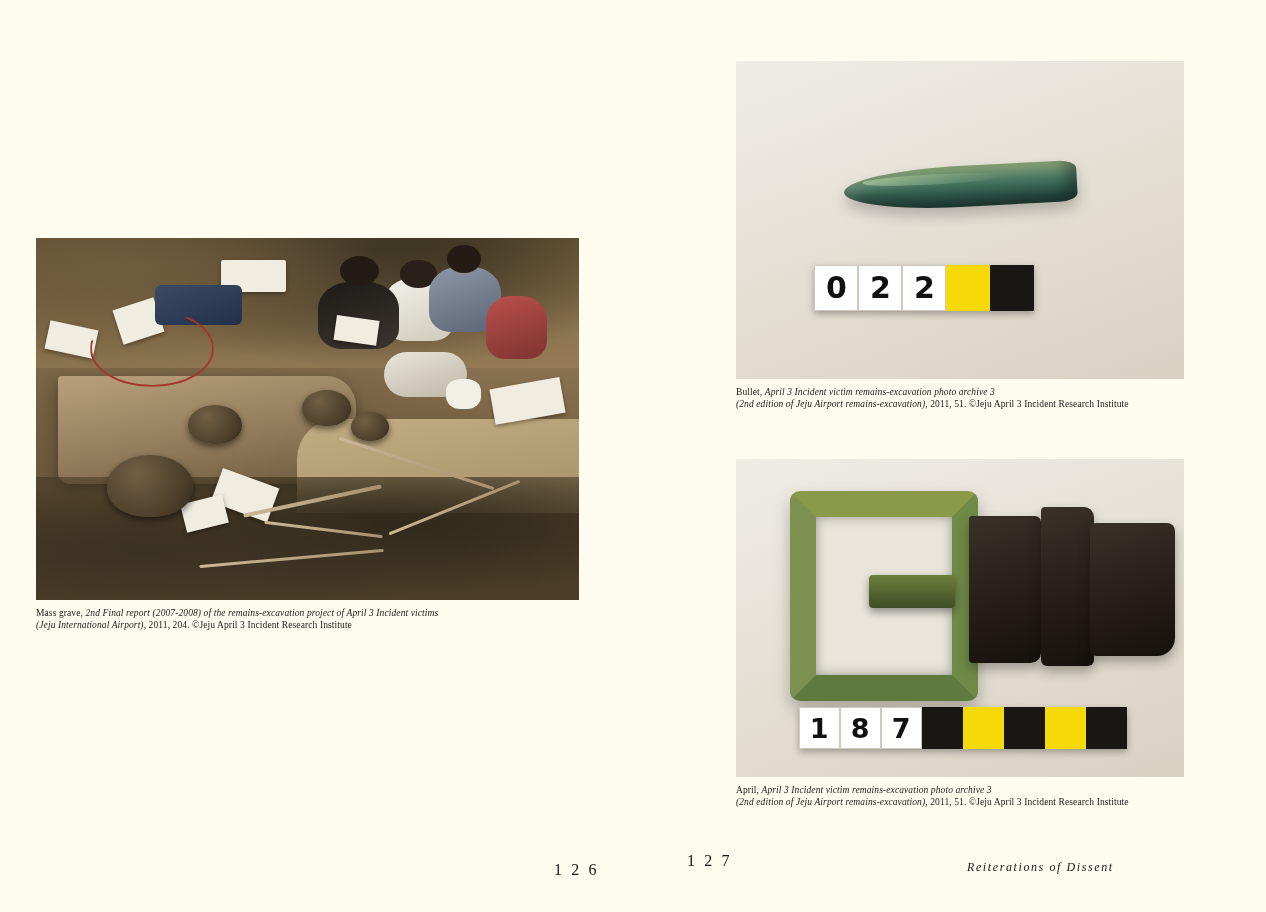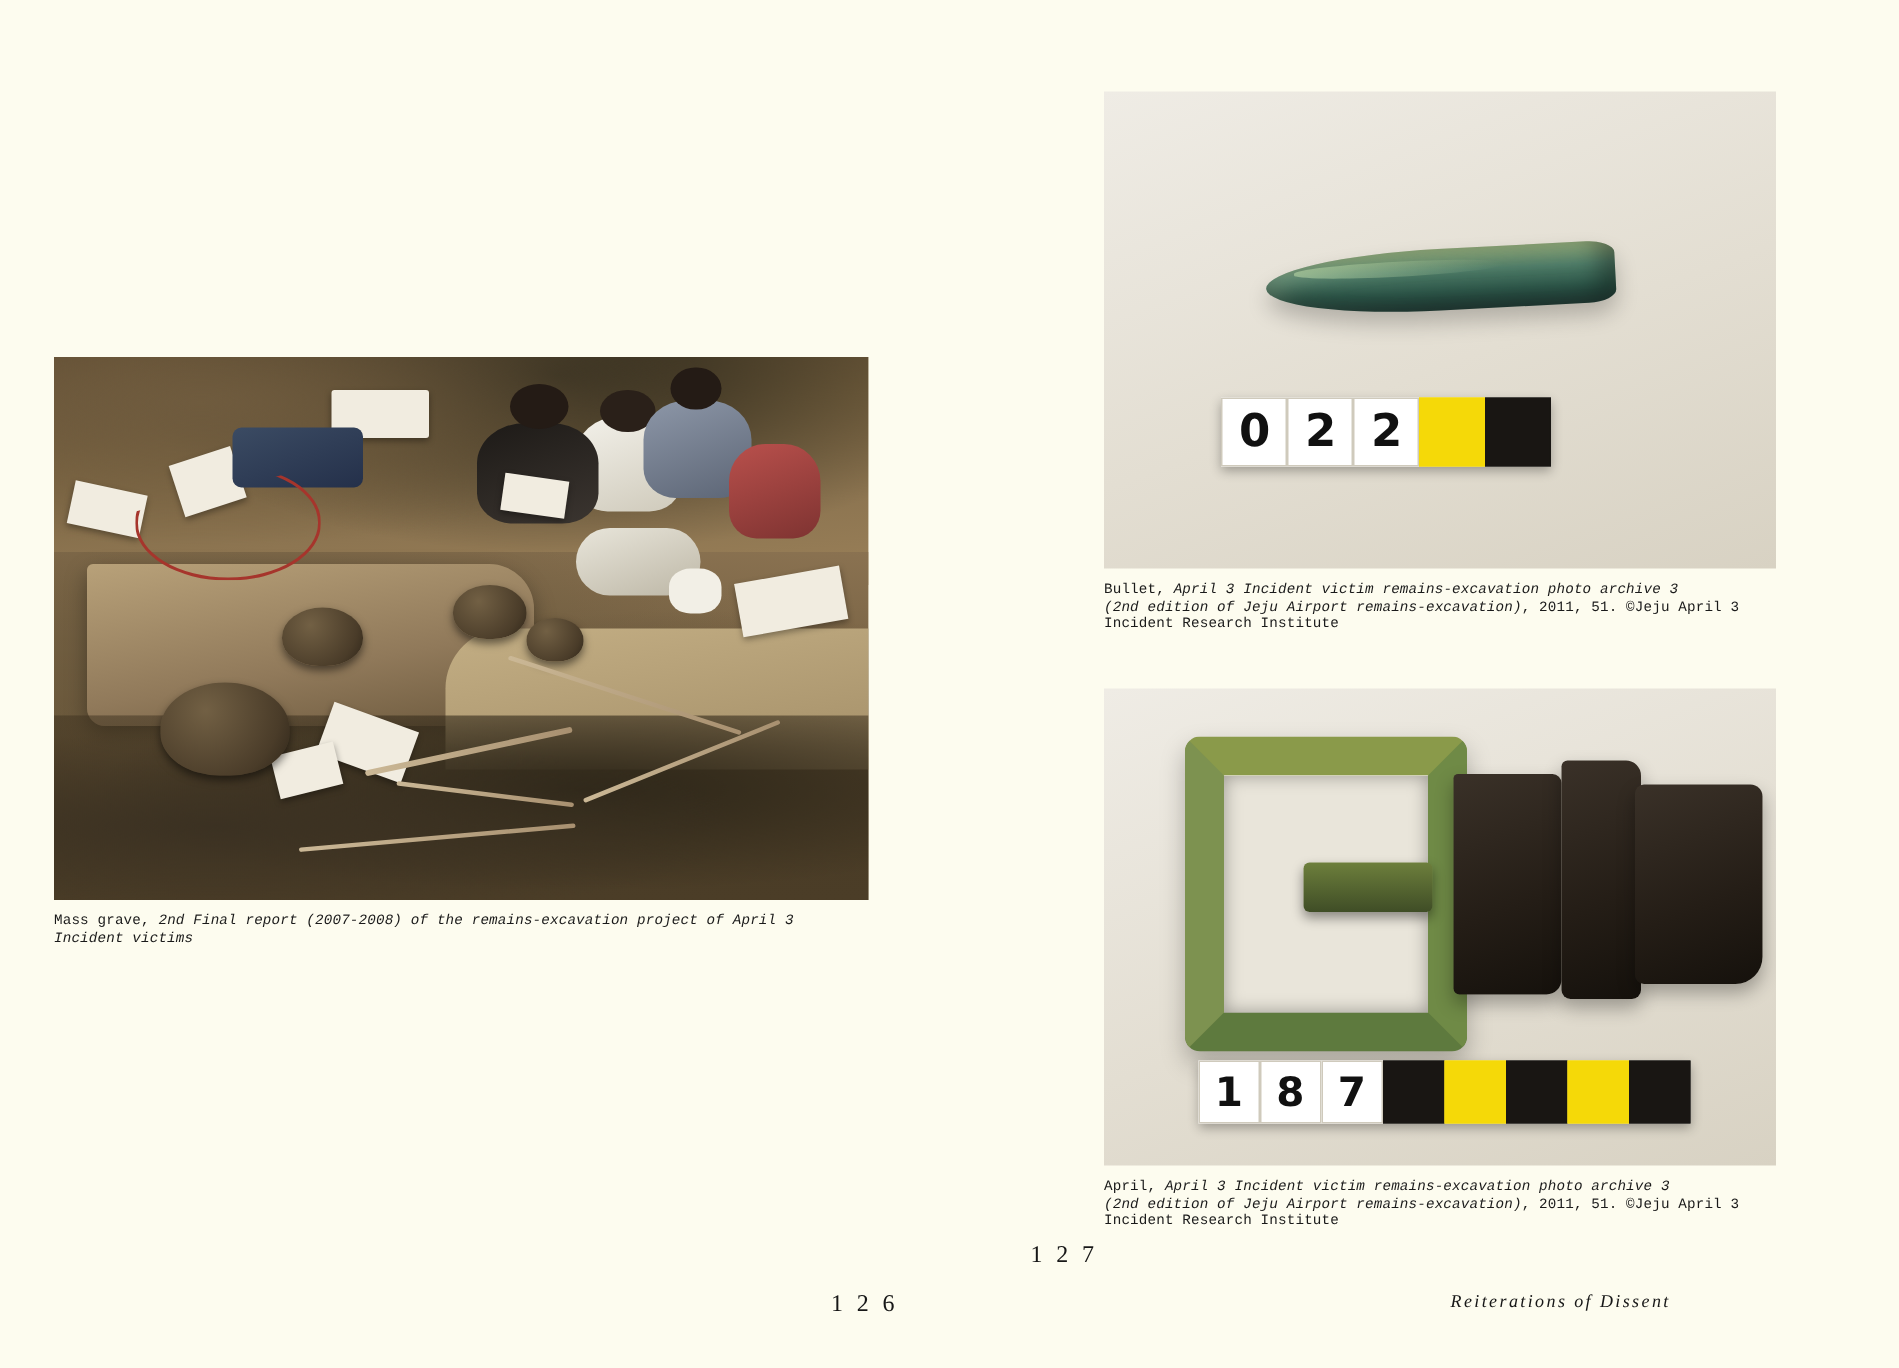--- a/index.html
+++ b/index.html
@@ -206,39 +206,39 @@
   .sb-cell.dark { background: #191613; border-color: #191613; }
   .sb-cell.yellow { background: #f5d908; border-color: #f5d908; }
   .sb-cell.white { background: #ffffff; }
 
   .sb1 { left: 17.5%; top: 64%; }
   .sb2 { left: 14%;  top: 78%; }
   .sb2 .sb-cell { width: 41px; height: 42px; font-size: 27px; }
 
   
   .caption {
-    font-family: Liberation Mono, monospace;
+    font-family: Liberation Serif, serif;
     font-size: 9.5px;
     line-height: 11.6px;
     color: #1a1a1a;
     margin-top: 8px;
     letter-spacing: 0.1px;
   }
   .caption i { font-style: italic; }
 
   
   .folio {
     position: absolute;
     font-family: "Liberation Serif", serif;
     font-size: 16px;
     letter-spacing: 2.6px;
     color: #171717;
   }
   .folio-left { left: 554px; top: 861px; }
-  .folio-right { left: 687px; top: 828px; }
+  .folio-right { left: 687px; top: 852px; }
   .running-head {
     position: absolute;
     left: 967px;
     top: 860px;
     font-family: "Liberation Serif", serif;
     font-style: italic;
     font-size: 12px;
     letter-spacing: 1.6px;
     color: #171717;
   }
@@ -293,20 +293,23 @@
       <div class="skull" style="left:58%;top:48%;width:7%;height:8%;"></div>
       <div class="bone" style="left:38%;top:72%;width:26%;height:4px;transform:rotate(-12deg);"></div>
       <div class="bone" style="left:42%;top:80%;width:22%;height:3px;transform:rotate(7deg);"></div>
       <div class="bone" style="left:55%;top:62%;width:30%;height:3px;transform:rotate(18deg);"></div>
       <div class="bone" style="left:30%;top:88%;width:34%;height:3px;transform:rotate(-5deg);"></div>
       <div class="bone" style="left:64%;top:74%;width:26%;height:3px;transform:rotate(-22deg);"></div>
     </div>
     <div class="caption">
       <div>
         <span>Mass grave, </span><i>2nd Final report (2007-2008) of the remains-excavation project of April 3 Incident victims</i>
+      </div>
+      <div>
+        <i></i><i>(Jeju International Airport)</i><span>, 2011, 204. ©Jeju April 3 Incident Research Institute</span>
       </div>
     </div>
   </div>
 
   <div class="fig-right-1">
     <div class="photo photo-artifact">
       <div class="bullet"></div>
       <div class="scalebar sb1">
         <div class="sb-cell white">0</div>
         <div class="sb-cell white">2</div>

